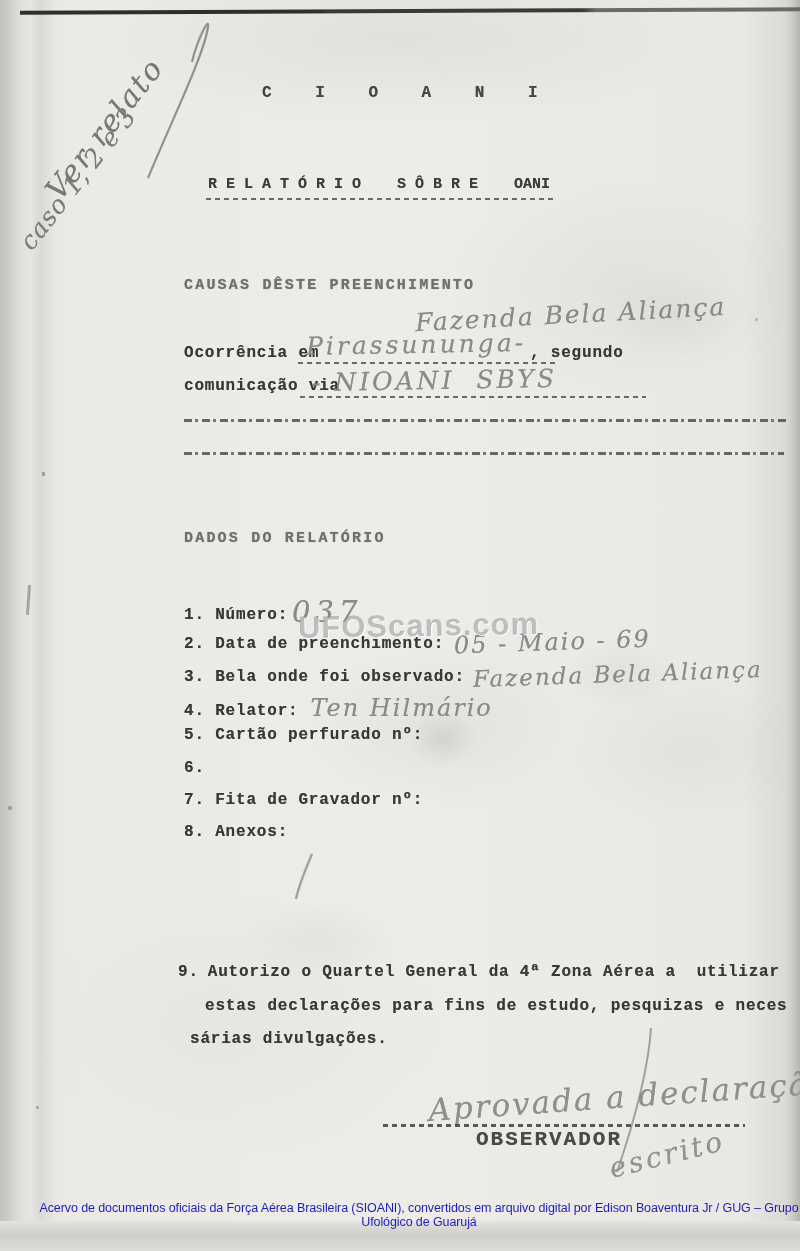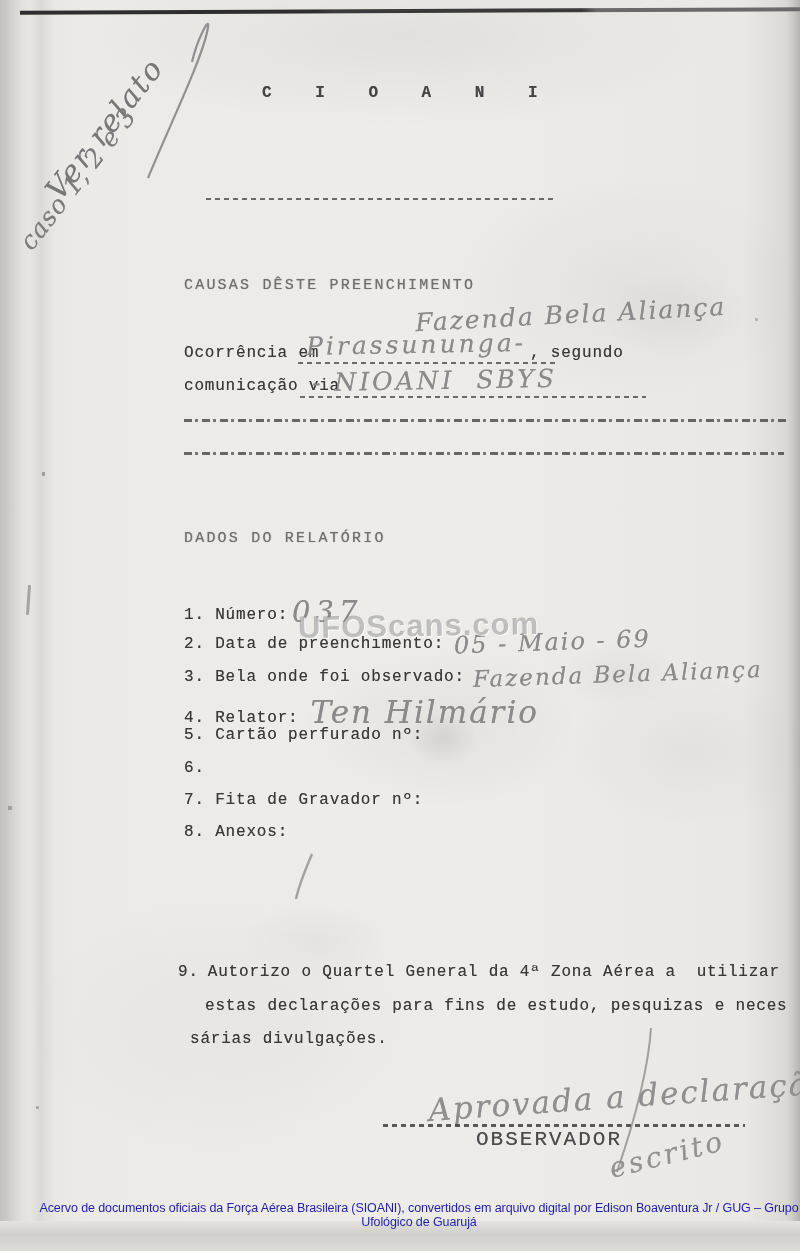--- a/index.html
+++ b/index.html
@@ -11,21 +11,21 @@
       radial-gradient(ellipse 200px 120px at 55% 58%, rgba(0,0,0,0.045), transparent 70%),
       radial-gradient(ellipse 180px 110px at 86% 60%, rgba(0,0,0,0.03), transparent 70%),
       radial-gradient(ellipse 320px 200px at 30% 82%, rgba(0,0,0,0.025), transparent 70%),
       radial-gradient(ellipse 420px 120px at 50% 3%, rgba(0,0,0,0.05), transparent 75%),
       linear-gradient(90deg,#d7d6d3 0,#e7e6e3 4%,#ebeae7 10%,#edecE9 50%,#eae8e5 93%,#d9d7d4 99%,#cfcdca 100%),
       #e9e8e5;
   }
   .abs{position:absolute;}
   
   .typed{color:var(--ink,#383838);font-size:16px;letter-spacing:.8px;white-space:pre;
-         text-shadow:0 0 .6px rgba(40,40,40,.55);}
+         text-shadow:0 0 .6px rgba(40,40,40,.55);font-weight:bold;}
   .typed-faded{color:var(--faded_ink,#5a5a5a);opacity:.85;text-shadow:0 0 1px rgba(80,80,80,.7);}
   
   .hand{font-family:"DejaVu Serif",serif;font-style:italic;color:var(--pencil,#8a8a8a);
         white-space:pre;text-shadow:0 0 .5px rgba(130,130,130,.6);}
   .dotted{height:2px;background:repeating-linear-gradient(90deg,#3f3f3f 0 5px,rgba(0,0,0,0) 5px 9px);opacity:.75;}
   .dashed-rule{height:3px;background:repeating-linear-gradient(90deg,#454545 0 8px,rgba(0,0,0,0) 8px 11px,#5a5a5a 11px 14px,rgba(0,0,0,0) 14px 18px);opacity:.8;}
   .row{position:absolute;left:184px;display:flex;align-items:baseline;}
   .row .typed{display:inline-block;}
   .row .hand{display:inline-block;}
   .stain{position:absolute;border-radius:50%;pointer-events:none;}
@@ -61,20 +61,21 @@
   <div class="hand abs" style="left:25px;top:232px;font-size:25px;letter-spacing:1px;color:#7c7c7c;transform:rotate(-52deg);transform-origin:0 50%;">caso 1, 2 e 3</div>
 
   <svg class="abs" width="800" height="1251" viewBox="0 0 800 1251" style="left:0;top:0;pointer-events:none;">
     <path d="M148,178 C172,120 204,55 208,27 C210,15 197,40 192,62" fill="none" stroke="#7a7a7a" stroke-width="2.2" opacity=".8"></path>
     <path d="M651,1028 C648,1075 632,1128 617,1172" fill="none" stroke="#8d8d8d" stroke-width="2" opacity=".8"></path>
     <path d="M312,854 C306,868 299,885 296,899" fill="none" stroke="#949494" stroke-width="2.4" opacity=".85"></path>
   </svg>
 
   <div class="typed abs" style="left:262px;top:84px;font-size:16px;letter-spacing:17px;font-weight:bold;color:#454545;">C I O A N I</div>
 
+  <div class="typed abs" style="left:208px;top:176px;font-size:15px;letter-spacing:0px;font-weight:bold;color:#3c3c3c;">R E L A T Ó R I O    S Ô B R E    OANI</div>
   <div class="dotted abs" style="left:206px;top:198px;width:350px;"></div>
 
   <div class="typed typed-faded abs" style="left:184px;top:277px;font-size:15px;letter-spacing:2.2px;">CAUSAS DÊSTE PREENCHIMENTO</div>
 
   <div class="hand abs" style="left:415px;top:300px;font-size:25px;letter-spacing:2px;transform:rotate(-3deg);">Fazenda Bela Aliança</div>
 
   <div class="typed abs" style="left:184px;top:344px;text-align:center;">Ocorrência em</div>
   <div class="dotted abs" style="left:298px;top:362px;width:258px;"></div>
   <div class="hand abs" style="left:306px;top:330px;font-size:25px;letter-spacing:3px;transform:rotate(-1deg);">Pirassununga-</div>
   <div class="typed abs" style="left:530px;top:344px;">, segundo</div>
@@ -103,21 +104,21 @@
   <div class="row" style="top:660px;">
     <span class="typed">3.</span>
       <span class="typed"> </span>
     <span class="typed">Bela onde foi observado:</span>
     <span class="hand" style="font-size:23px;letter-spacing:2px;margin-left:8px;transform:rotate(-2deg);position:relative;top:1px;">Fazenda Bela Aliança</span>
   </div>
   <div class="row" style="top:693px;">
     <span class="typed">4.</span>
       <span class="typed"> </span>
     <span class="typed">Relator:</span>
-    <span class="hand" style="font-size:31px;letter-spacing:2px;margin-left:12px;position:relative;top:1px;">Ten Hilmário</span>
+    <span class="hand" style="font-size:24px;letter-spacing:2px;margin-left:12px;position:relative;top:1px;">Ten Hilmário</span>
   </div>
   <div class="row" style="top:726px;">
     <span class="typed">5.</span>
       <span class="typed"> </span>
     <span class="typed">Cartão perfurado nº:</span>
   </div>
   <div class="row" style="top:759px;">
     <span class="typed">6.</span>
       <span class="typed"> </span>
   </div>

